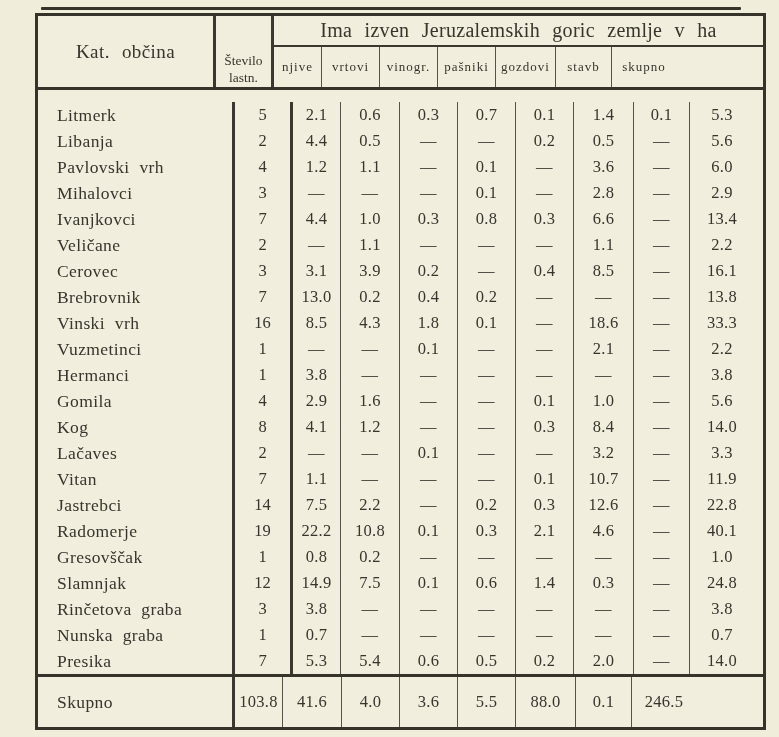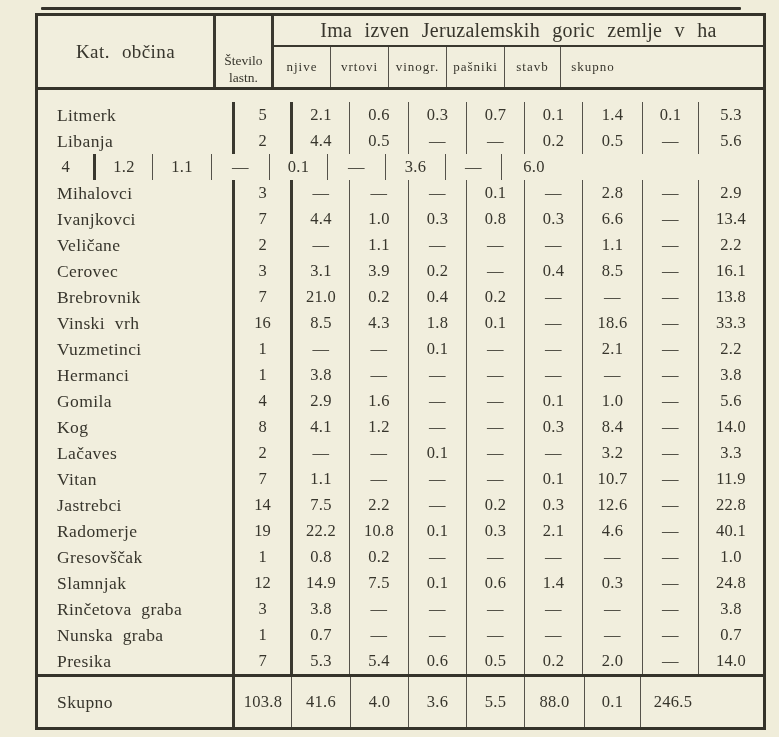--- a/index.html
+++ b/index.html
@@ -39,21 +39,21 @@
     font-size:20px;word-spacing:7px;letter-spacing:.3px;
   }
   .h-sub{flex:1;display:flex;}
   .h-sub .sub{
     box-sizing:border-box;border-right:1px solid #55524a;
     display:flex;align-items:center;justify-content:center;
     font-size:13px;letter-spacing:1px;white-space:nowrap;overflow:hidden;
   }
   .h-sub .sub:last-child{border-right:none;}
   
-  .c0{width:57px}.c1{width:59px}.c2{width:58px}.c3{width:58px}
+  .c0{width:48px}.c1{width:59px}.c2{width:58px}.c3{width:58px}
   .c4{width:58px}.c5{width:60px}.c6{width:56px}.c7{width:64px}
   
   .tbody{flex:1;display:flex;flex-direction:column;padding-top:12px;}
   .tr{display:flex;flex:1;align-items:center;}
   .td{box-sizing:border-box;height:100%;display:flex;align-items:center;}
   .td.name{
     width:197px;border-right:3px solid #3a382f;
     padding-left:19px;font-size:17.5px;letter-spacing:.4px;word-spacing:5px;
   }
   .td.count{
@@ -84,20 +84,21 @@
         <span>Število</span>
         <span>lastn.</span>
       </div>
       <div class="h-group">
         <div class="h-title">Ima izven Jeruzalemskih goric zemlje v ha</div>
         <div class="h-sub">
           <div class="sub c0">njive</div>
           <div class="sub c2">vrtovi</div>
           <div class="sub c3">vinogr.</div>
           <div class="sub c4">pašniki</div>
+          <div class="sub c5">gozdovi</div>
           <div class="sub c6">stavb</div>
           <div class="sub c7">skupno</div>
         </div>
       </div>
     </div>
 
     <div class="tbody">
   <div class="tr">
     <div class="td name">Litmerk</div>
     <div class="td count">5</div>
@@ -118,20 +119,21 @@
     <div class="td val c1">0.5</div>
     <div class="td val c2">—</div>
     <div class="td val c3">—</div>
     <div class="td val c4">0.2</div>
     <div class="td val c5">0.5</div>
     <div class="td val c6">—</div>
     <div class="td val c7">5.6</div>
   </div>
 
   <div class="tr">
+    <div class="td name">Pavlovski vrh</div>
     <div class="td count">4</div>
     <div class="td val c0">1.2</div>
     <div class="td val c1">1.1</div>
     <div class="td val c2">—</div>
     <div class="td val c3">0.1</div>
     <div class="td val c4">—</div>
     <div class="td val c5">3.6</div>
     <div class="td val c6">—</div>
     <div class="td val c7">6.0</div>
   </div>
@@ -184,21 +186,21 @@
     <div class="td val c3">—</div>
     <div class="td val c4">0.4</div>
     <div class="td val c5">8.5</div>
     <div class="td val c6">—</div>
     <div class="td val c7">16.1</div>
   </div>
 
   <div class="tr">
     <div class="td name">Brebrovnik</div>
     <div class="td count">7</div>
-    <div class="td val c0">21.0</div>
+    <div class="td val c0">13.0</div>
     <div class="td val c1">0.2</div>
     <div class="td val c2">0.4</div>
     <div class="td val c3">0.2</div>
     <div class="td val c4">—</div>
     <div class="td val c5">—</div>
     <div class="td val c6">—</div>
     <div class="td val c7">13.8</div>
   </div>
 
   <div class="tr">

